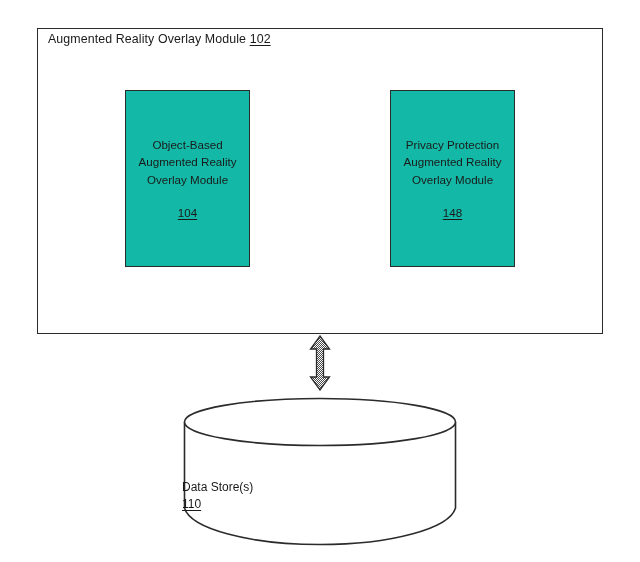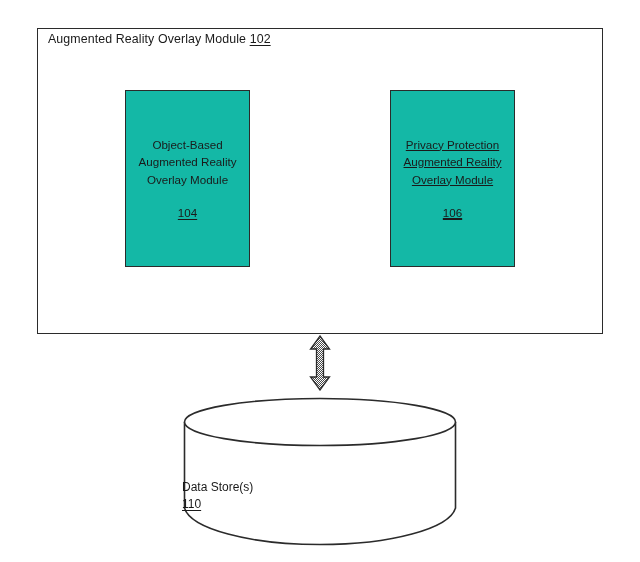--- a/index.html
+++ b/index.html
@@ -59,21 +59,21 @@
     top: 90px;
     height: 177px;
     border: 1.5px solid #2b2b2b;
     background: #14b8a6;
     box-sizing: border-box;
     display: flex;
     align-items: center;
     justify-content: center;
   }
   .inner-box.left  { left: 125px; width: 125px; }
-  .inner-box.right { left: 390px; width: 125px; text-decoration: underline; }
+  .inner-box.right { left: 390px; width: 125px; }
 
   .inner-label {
     text-align: center;
     font-size: 11.6px;
     line-height: 17.5px;
     color: #1a1a1a;
     padding: 0 4px;
     white-space: pre-line;
   }
   .inner-label .ref-num {
@@ -132,21 +132,21 @@
 Overlay Module</span>
       <span class="ref-num">104</span>
     </div>
   </div>
 
   <div class="inner-box right">
     <div class="inner-label">
       <span>Privacy Protection
 Augmented Reality
 Overlay Module</span>
-      <span class="ref-num">106</span>
+      <span class="ref-num">148</span>
     </div>
   </div>
 
   <svg class="connector-arrow" viewBox="0 0 28 56">
     <defs>
       <pattern id="stipple" width="2" height="2" patternUnits="userSpaceOnUse">
         <rect width="2" height="2" fill="#ffffff"></rect>
         <rect width="1" height="1" fill="#4a4a4a"></rect>
         <rect x="1" y="1" width="1" height="1" fill="#4a4a4a"></rect>
       </pattern>

